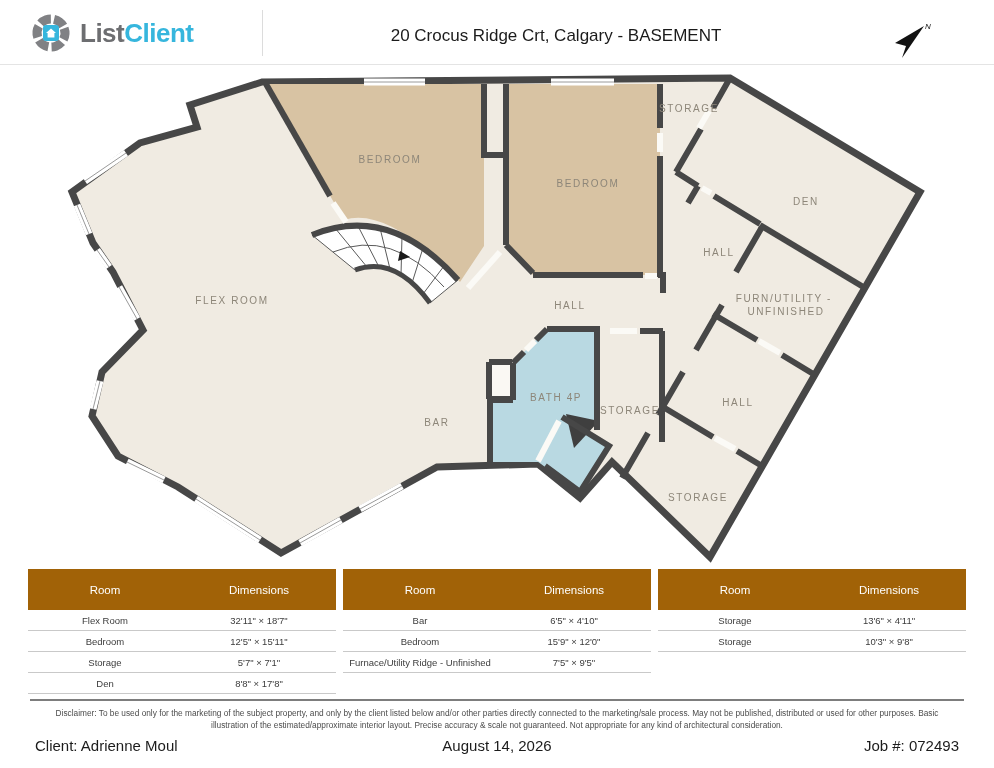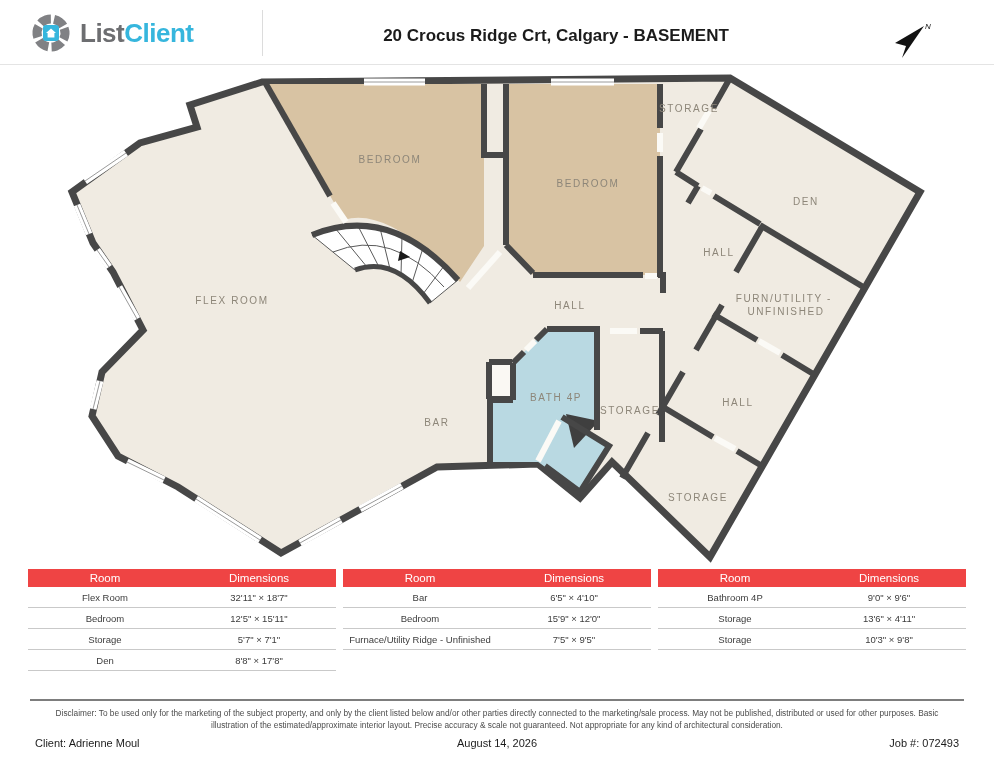--- a/index.html
+++ b/index.html
@@ -4,36 +4,36 @@
 <style>
   html,body{margin:0;padding:0;background:#ffffff;}
   body{width:994px;height:768px;position:relative;font-family:"Liberation Sans",sans-serif;overflow:hidden;}
   
   .header{position:absolute;top:0;left:0;width:994px;height:64px;background:#fff;border-bottom:1px solid #e4e4e4;}
   .logo{position:absolute;left:30px;top:12px;display:flex;align-items:center;gap:8px;}
   .logo-text{font-size:26px;font-weight:bold;letter-spacing:-0.5px;}
   .logo-text .p1{color:#6d6e71;}
   .logo-text .p2{color:#36b6dd;}
   .header-divider{position:absolute;left:262px;top:10px;height:46px;width:1px;background:#dcdcdc;}
-  .title{position:absolute;left:300px;top:26px;width:512px;text-align:center;font-size:17px;font-weight:bold;color:#1b1b1b;}
+  .title{position:absolute;left:300px;top:26px;width:512px;text-align:center;font-size:17px;font-weight:normal;color:#1b1b1b;}
   .compass{position:absolute;right:58px;top:14px;}
   
   .plan-svg{position:absolute;left:0;top:66px;width:994px;height:500px;}
   .room-label{font-size:10px;letter-spacing:1.6px;fill:#8d8679;text-anchor:middle;font-family:"Liberation Sans",sans-serif;}
   
   .tables{position:absolute;left:28px;top:569px;width:938px;display:flex;gap:7px;}
   .tgroup{flex:1;}
-  .thead{display:flex;background:#ef4444;color:#fff;height:18px;align-items:center;font-size:11.5px;}
+  .thead{display:flex;background:#a16207;color:#fff;height:41px;align-items:center;font-size:11.5px;}
   .thead span{flex:1;text-align:center;}
   .trow{display:flex;height:20px;align-items:center;font-size:9.5px;color:#3c3c3c;border-bottom:1px solid #c9c9c9;}
   .trow span{flex:1;text-align:center;white-space:nowrap;}
   
   .foot-rule{position:absolute;left:30px;top:699px;width:934px;height:2px;background:#7d7d7d;}
   .disclaimer{position:absolute;left:45px;top:707px;width:904px;text-align:center;font-size:8.3px;line-height:1.45;color:#4c4c4c;}
-  .footer-row{position:absolute;left:35px;top:737px;width:924px;display:flex;justify-content:space-between;font-size:11px;color:#1c1c1c;}
+  .footer-row{position:absolute;left:35px;top:737px;width:924px;display:flex;justify-content:space-between;font-size:15px;color:#1c1c1c;}
   .footer-row .center{position:absolute;left:0;right:0;text-align:center;}
 </style>
 </head>
 <body>
 
 <div class="header">
   <div class="logo">
     <svg width="42" height="42" viewBox="-21 -21 42 42">
       <circle cx="0" cy="0" r="14" fill="none" stroke="#808184" stroke-width="9" stroke-dasharray="11.5 3.2" transform="rotate(-20)"></circle>
       <rect x="-8" y="-8" width="16" height="16" rx="3" fill="#36b6dd"></rect>
@@ -205,24 +205,20 @@
         <span>Furnace/Utility Ridge - Unfinished</span>
         <span>7'5" × 9'5"</span>
       </div>
   </div>
   <div class="tgroup">
     <div class="thead">
       <span>Room</span>
       <span>Dimensions</span>
     </div>
     <div class="trow">
-        <span>Bathroom 4P</span>
-        <span>9'0" × 9'6"</span>
-      </div>
-    <div class="trow">
         <span>Storage</span>
         <span>13'6" × 4'11"</span>
       </div>
     <div class="trow">
         <span>Storage</span>
         <span>10'3" × 9'8"</span>
       </div>
   </div>
 </div>
 

